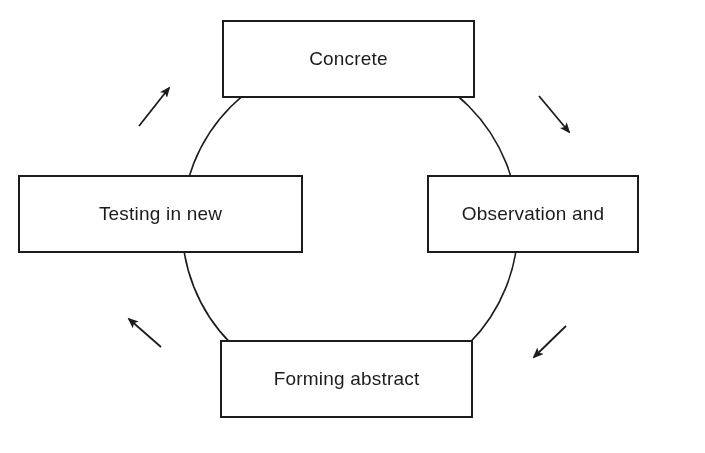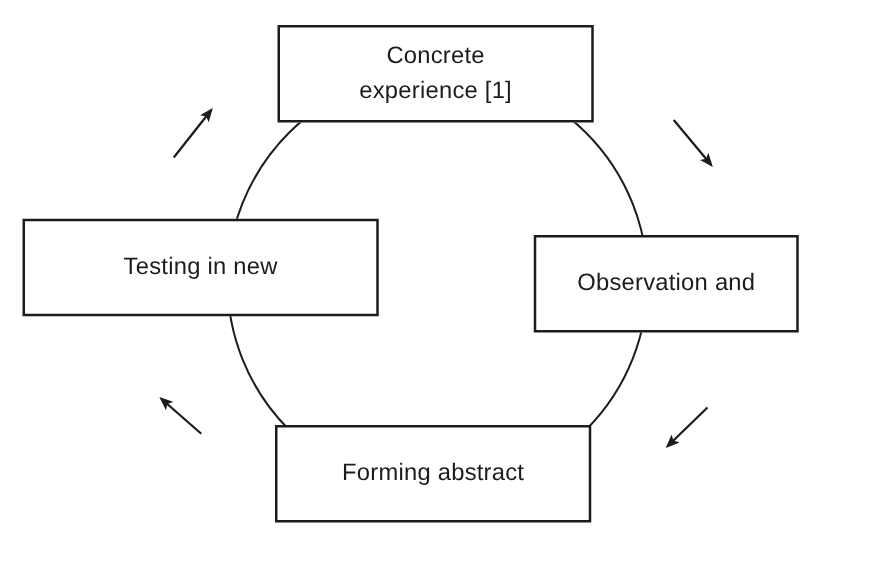--- a/index.html
+++ b/index.html
@@ -33,21 +33,21 @@
     line-height: 1.45;
     text-align: center;
     display: flex;
     flex-direction: column;
     justify-content: center;
     align-items: center;
     letter-spacing: 0.2px;
   }
   .node-box span { display: block; white-space: nowrap; }
   .node-top    { left: 222px; top: 20px;  width: 253px; height: 78px; }
-  .node-right  { left: 427px; top: 175px; width: 212px; height: 78px; margin-top: 13px; }
+  .node-right  { left: 427px; top: 175px; width: 212px; height: 78px; }
   .node-bottom { left: 220px; top: 340px; width: 253px; height: 78px; gap: 47px; }
   .node-left   { left: 18px;  top: 175px; width: 285px; height: 78px; }
 </style>
 </head>
 <body>
 
 <div class="stage">
 
   <svg class="cycle-svg" viewBox="0 0 705 453">
     <defs>
@@ -62,21 +62,20 @@
 
     <line x1="539" y1="96" x2="569" y2="132" stroke="#1c1c1c" stroke-width="1.8" marker-end="url(#arrowhead)"></line>
 
     <line x1="566" y1="326" x2="534" y2="357" stroke="#1c1c1c" stroke-width="1.8" marker-end="url(#arrowhead)"></line>
 
     <line x1="161" y1="347" x2="129" y2="319" stroke="#1c1c1c" stroke-width="1.8" marker-end="url(#arrowhead)"></line>
   </svg>
 
   <div class="node-box node-top">
     <span>Concrete</span>
-    <span>experience [1]</span>
   </div>
 
   <div class="node-box node-right">
     <span>Observation and</span>
   </div>
 
   <div class="node-box node-bottom">
     <span>Forming abstract</span>
   </div>
 

